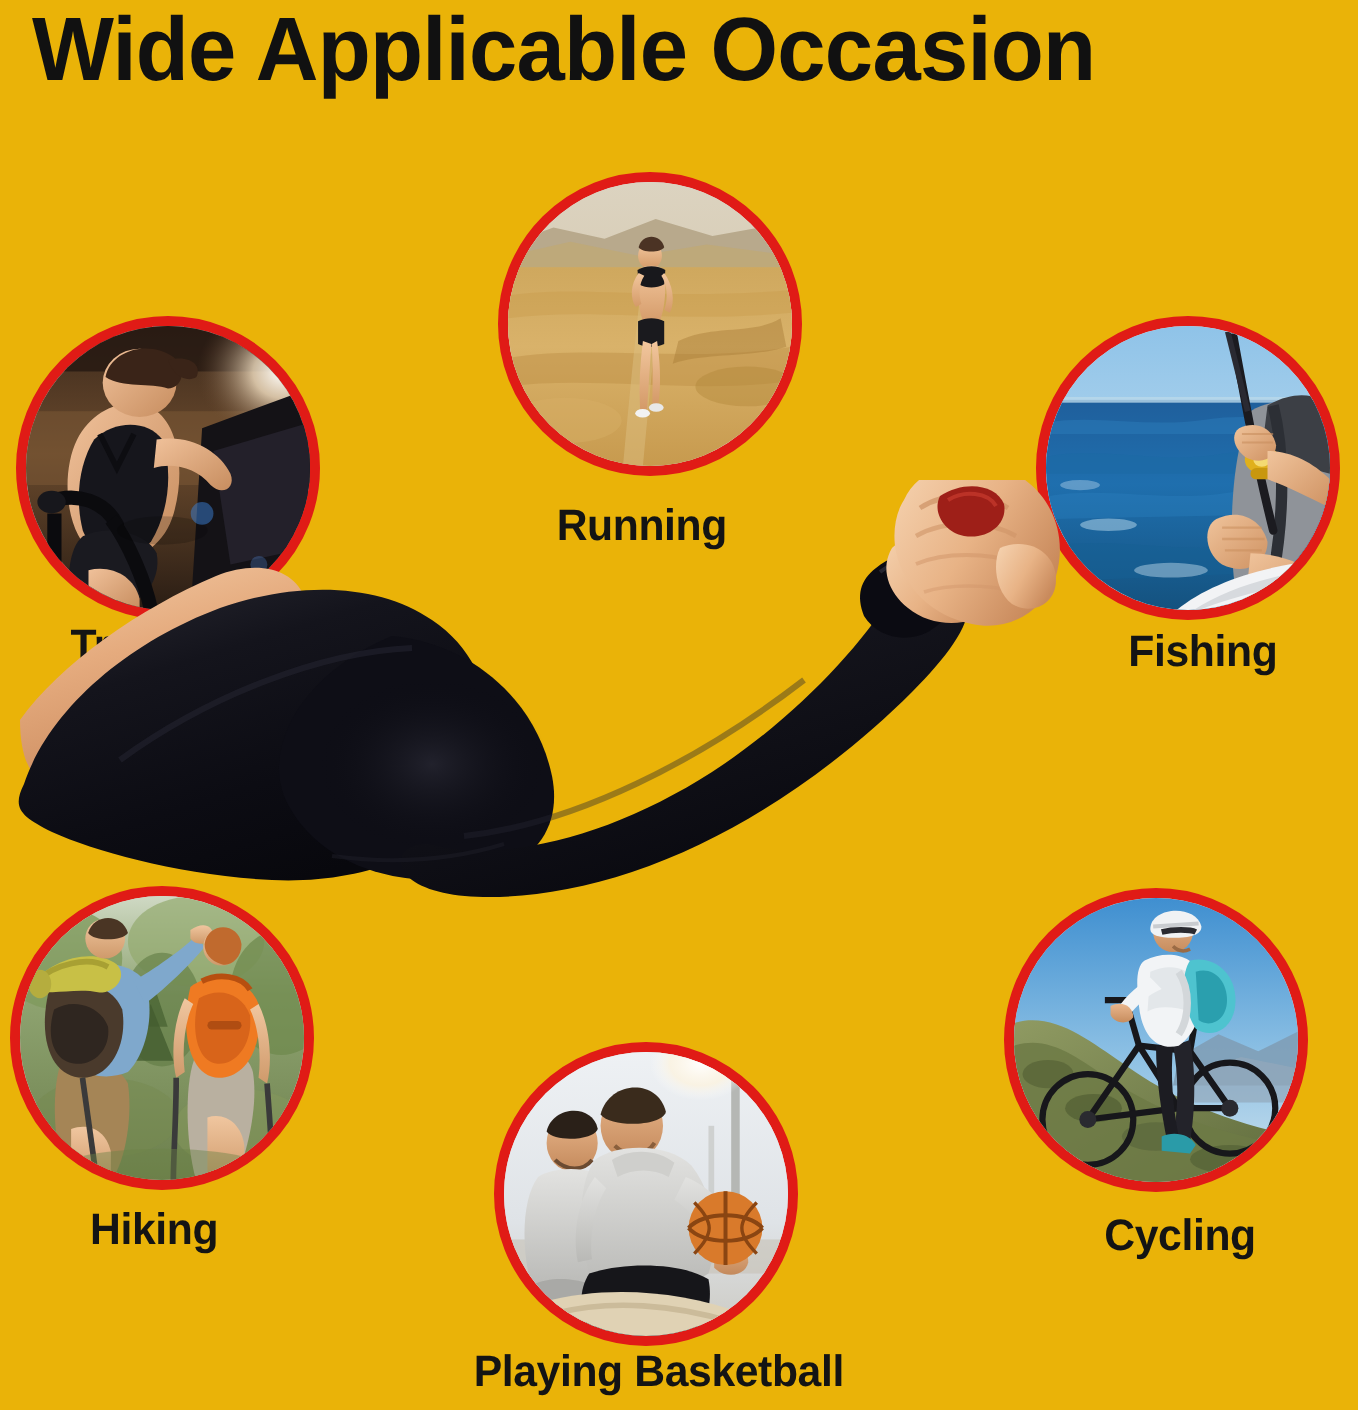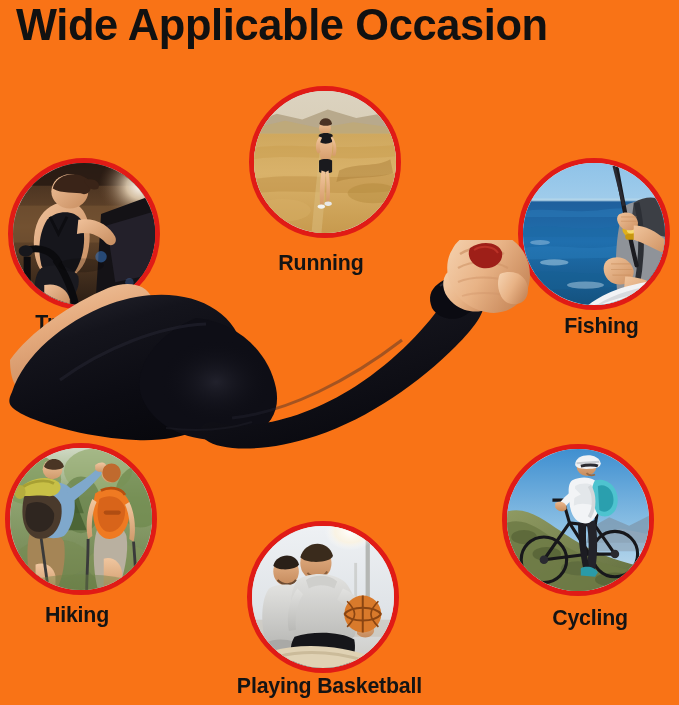--- a/index.html
+++ b/index.html
@@ -3,21 +3,21 @@
 <meta charset="utf-8">
 <title>Wide Applicable Occasion</title>
 <style>
   html,body{margin:0;padding:0;}
   body{
     width:679px;height:705px;
     background:#ffffff;
     font-family:"Liberation Sans","DejaVu Sans",sans-serif;
     overflow:hidden;position:relative;
   }
-  #stage{position:relative;width:679px;height:705px;background:#f97316;overflow:hidden;}
+  #stage{position:relative;width:679px;height:705px;background:#eab308;overflow:hidden;}
 
   
   #page-title{
     position:absolute;left:16px;top:-2px;width:650px;
     font-size:45px;line-height:54px;font-weight:bold;
     color:#111111;letter-spacing:-0.4px;
     transform:scaleX(0.965);transform-origin:left center;
     white-space:nowrap;
   }
 

